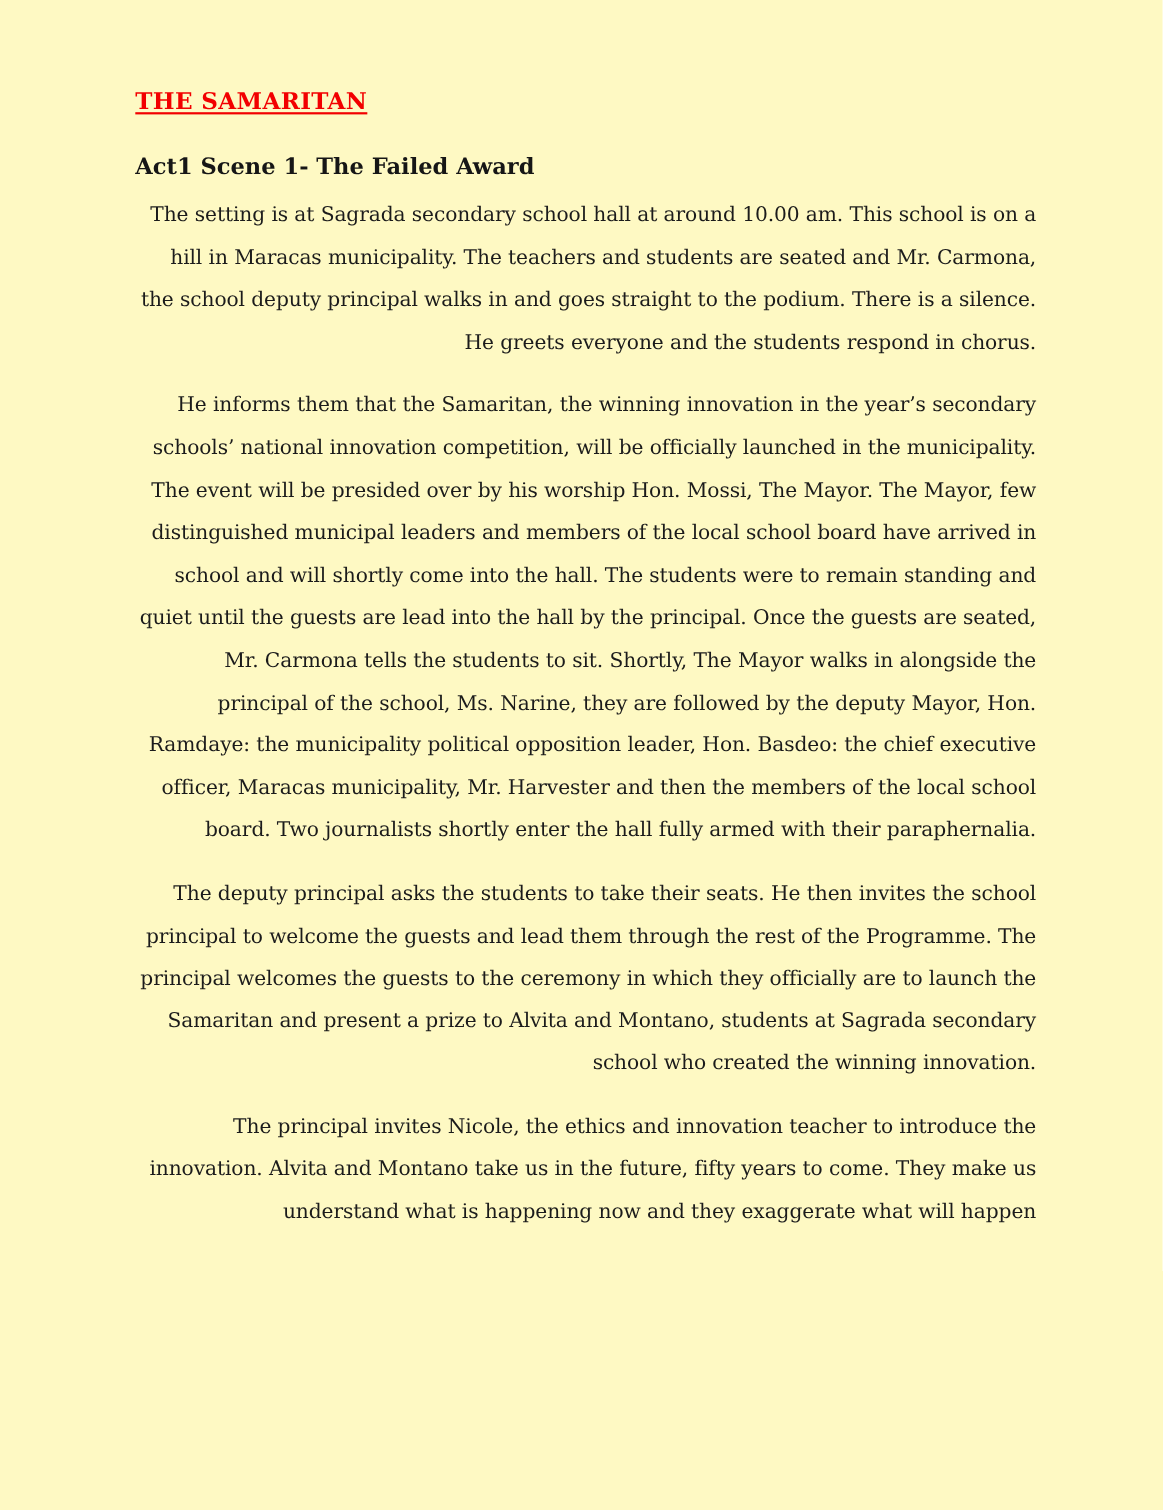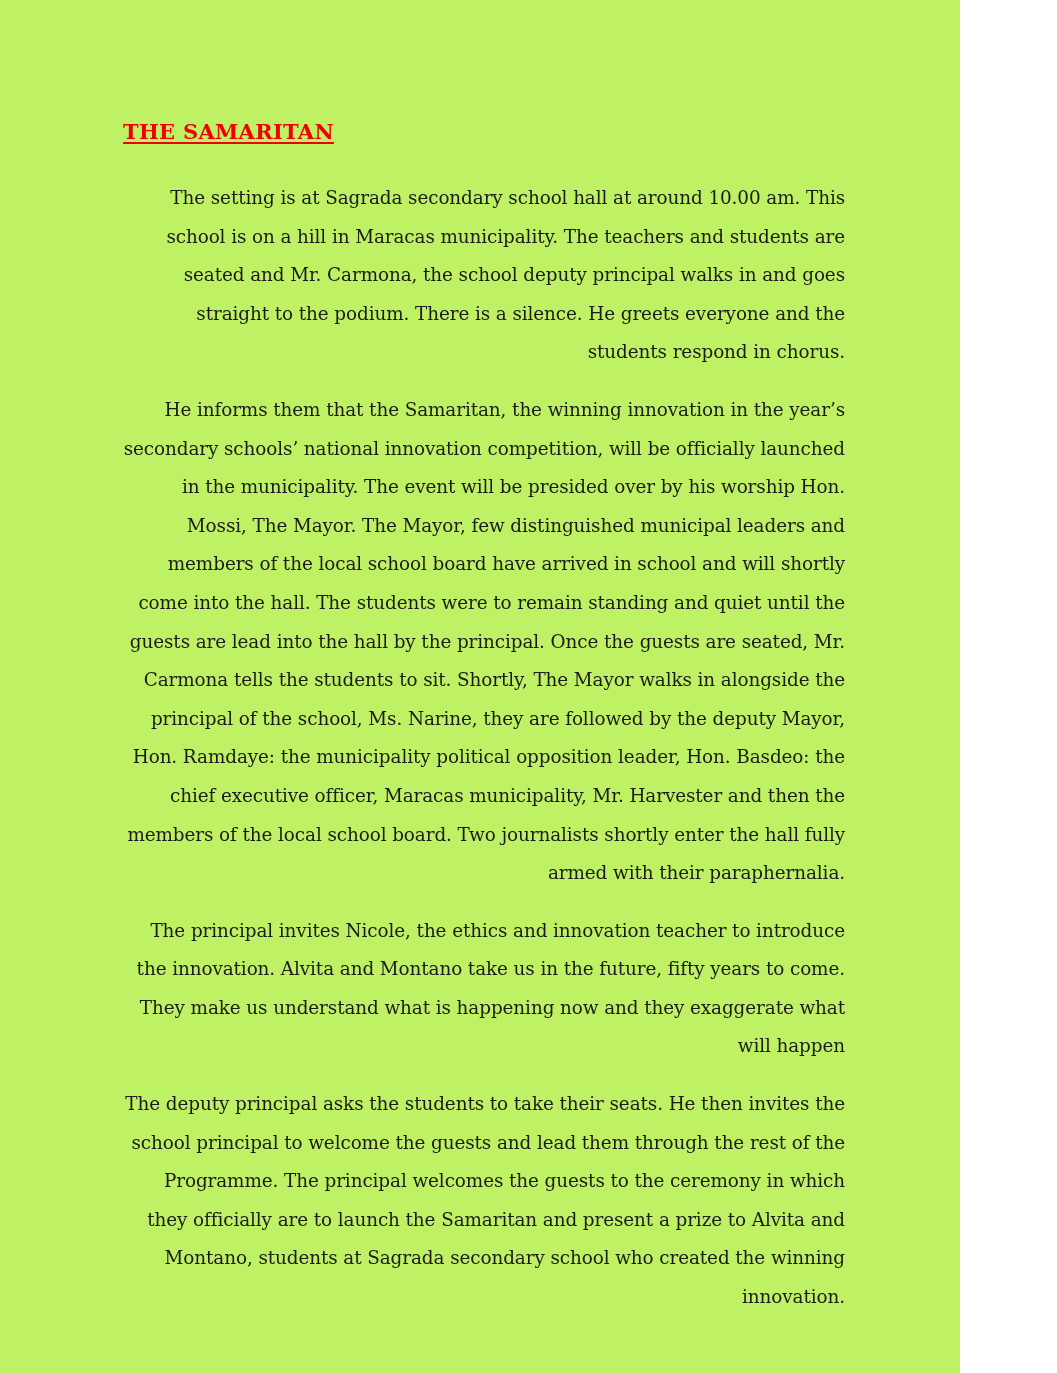--- a/index.html
+++ b/index.html
@@ -2,24 +2,24 @@
 <html><head>
 <meta charset="utf-8">
 <style>
   * { margin: 0; padding: 0; box-sizing: border-box; }
   html, body {
     background: #ffffff;
     font-family: "DejaVu Serif", "Liberation Serif", serif;
   }
   .page {
     position: relative;
-    width: 960px;
+    width: 1057px;
     height: 1373px;
-    background: #bef264;
-    padding: 120px 115px 0 123px;
+    background: #fef9c3;
+    padding: 80px 115px 0 123px;
     overflow: hidden;
   }
   .doc-title, .doc-subtitle {
     color: #f20000;
     font-size: 21px;
     font-weight: bold;
     line-height: 24px;
     letter-spacing: 0.3px;
     text-decoration: underline;
     text-decoration-thickness: 2px;
@@ -43,20 +43,21 @@
     text-align: right;
   }
 </style>
 </head>
 <body>
 
 <div class="page">
   <div class="doc-title">THE SAMARITAN</div>
 
 
+  <div class="scene-heading">Act1 Scene 1- The Failed Award</div>
 
   <div class="body-text">
     <p>The setting is at Sagrada secondary school hall at around 10.00 am. This school is on a hill in Maracas municipality. The teachers and students are seated and Mr. Carmona, the school deputy principal walks in and goes straight to the podium. There is a silence. He greets everyone and the students respond in chorus.</p>
     <p>He informs them that the Samaritan, the winning innovation in the year’s secondary schools’ national innovation competition, will be officially launched in the municipality. The event will be presided over by his worship Hon. Mossi, The Mayor. The Mayor, few distinguished municipal leaders and members of the local school board have arrived in school and will shortly come into the hall. The students were to remain standing and quiet until the guests are lead into the hall by the principal. Once the guests are seated, Mr. Carmona tells the students to sit. Shortly, The Mayor walks in alongside the principal of the school, Ms. Narine, they are followed by the deputy Mayor, Hon. Ramdaye: the municipality political opposition leader, Hon. Basdeo: the chief executive officer, Maracas municipality, Mr. Harvester and then the members of the local school board. Two journalists shortly enter the hall fully armed with their paraphernalia.</p>
+    <p>The deputy principal asks the students to take their seats. He then invites the school principal to welcome the guests and lead them through the rest of the Programme. The principal welcomes the guests to the ceremony in which they officially are to launch the Samaritan and present a prize to Alvita and Montano, students at Sagrada secondary school who created the winning innovation.</p>
     <p>The principal invites Nicole, the ethics and innovation teacher to introduce the innovation. Alvita and Montano take us in the future, fifty years to come. They make us understand what is happening now and they exaggerate what will happen</p>
-    <p>The deputy principal asks the students to take their seats. He then invites the school principal to welcome the guests and lead them through the rest of the Programme. The principal welcomes the guests to the ceremony in which they officially are to launch the Samaritan and present a prize to Alvita and Montano, students at Sagrada secondary school who created the winning innovation.</p>
   </div>
 </div>
 
 </body></html>

